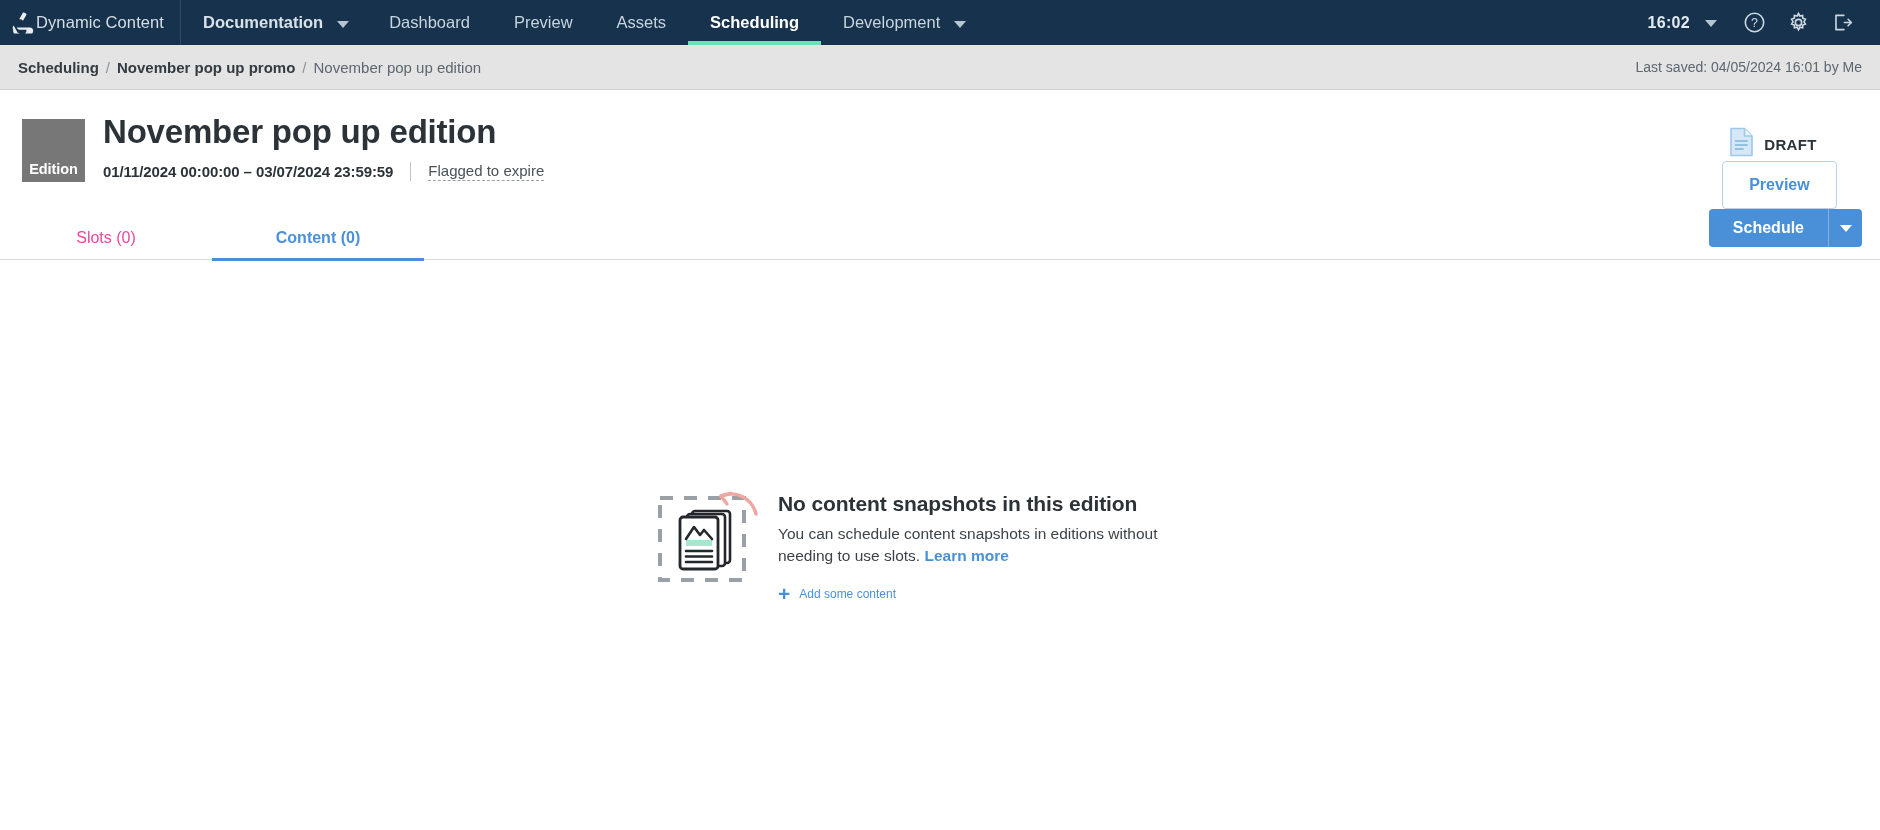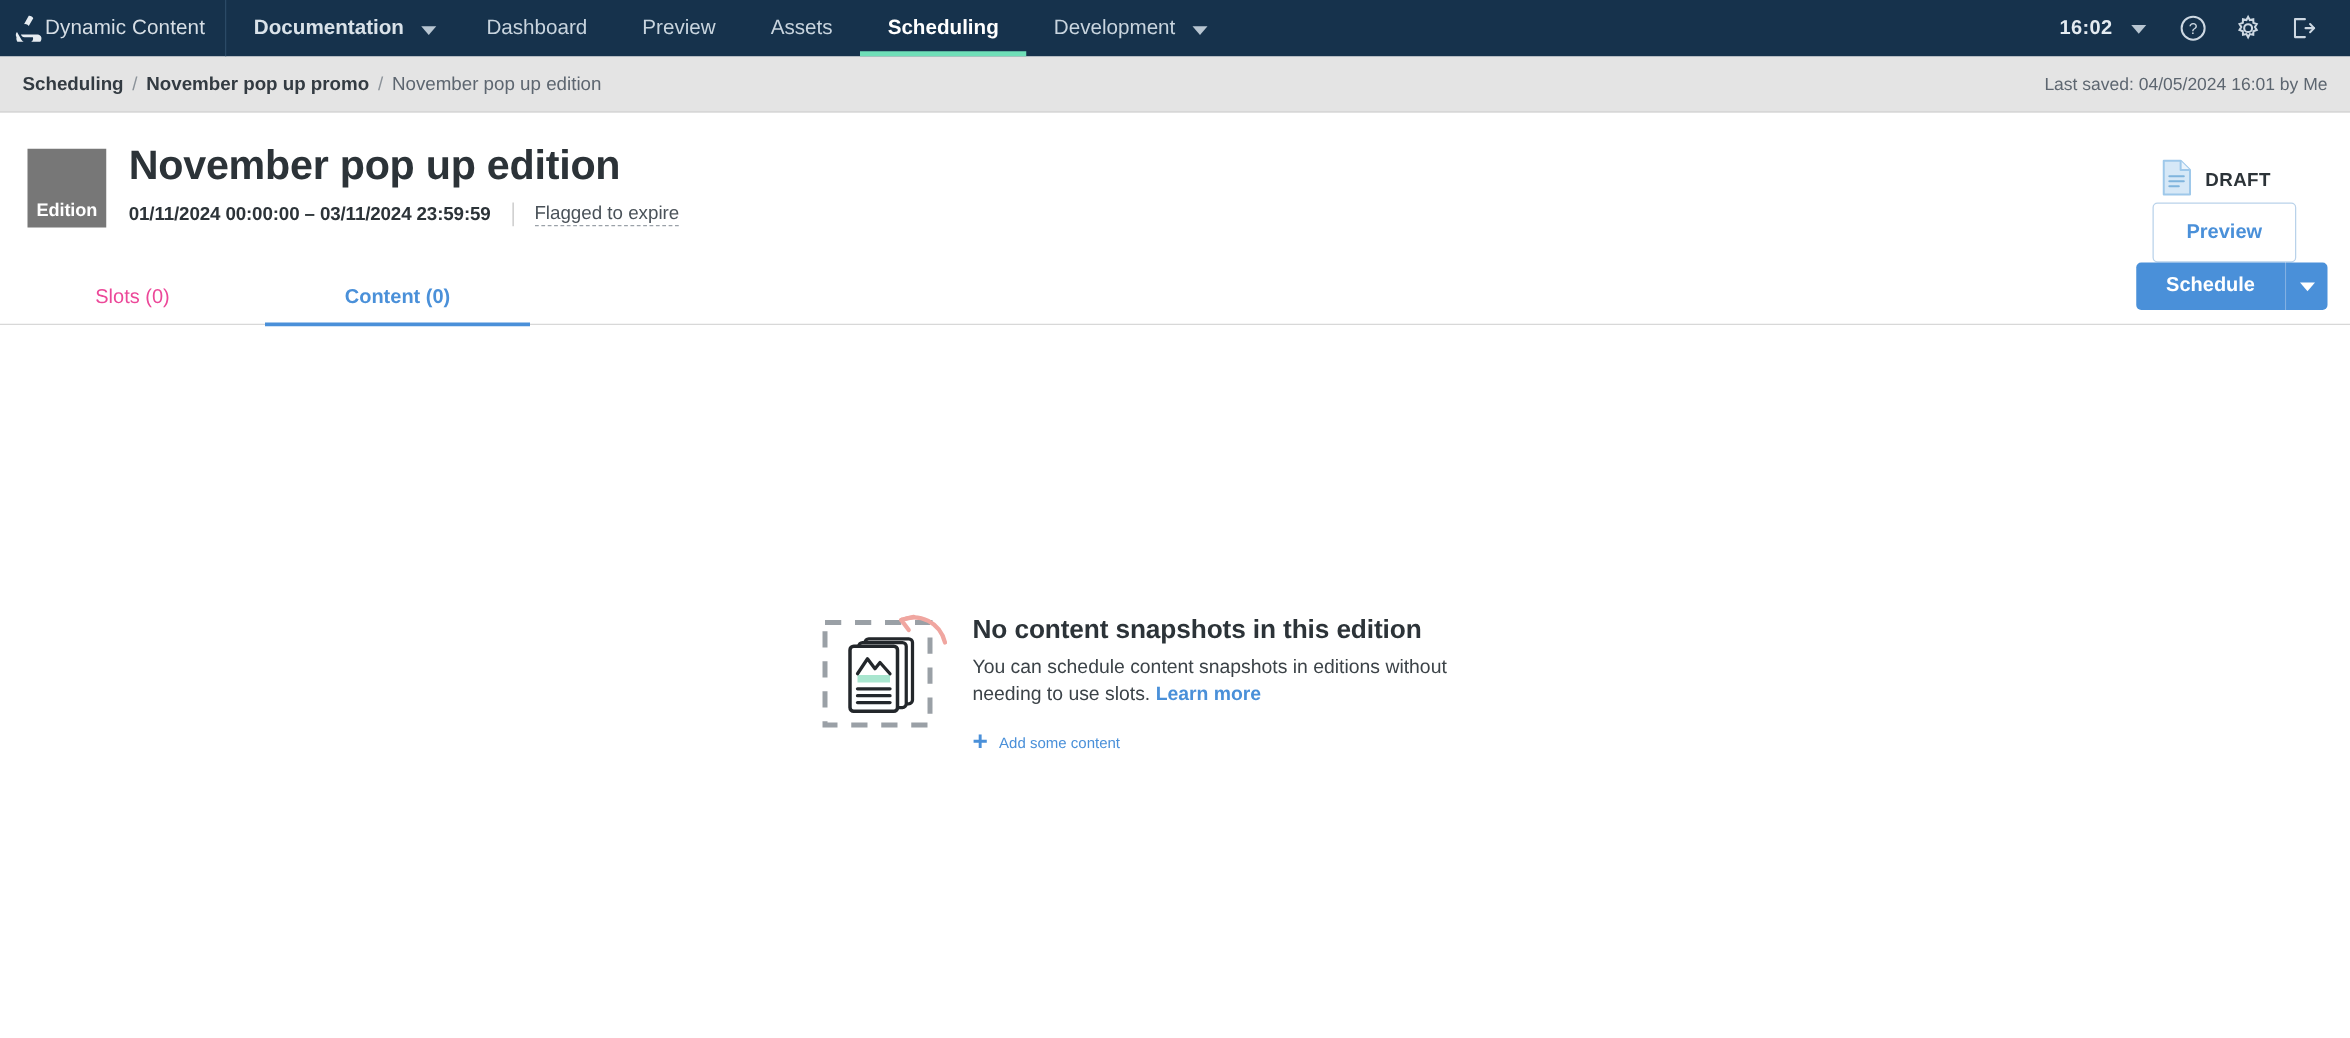--- a/index.html
+++ b/index.html
@@ -312,21 +312,21 @@
 
 <div class="header">
 
   <div class="edition-badge">
     <span>Edition</span>
   </div>
 
   <div class="title-block">
     <div class="page-title">November pop up edition</div>
     <div class="meta-row">
-      <span class="daterange">01/11/2024 00:00:00  –  03/11/2024 23:59:59</span>
+      <span class="daterange">01/11/2024 00:00:00  –  03/07/2024 23:59:59</span>
       <span class="meta-div"></span>
       <span class="flagged">Flagged to expire</span>
     </div>
   </div>
 
   <div class="header-actions">
     <div class="status-wrap">
       <span>
         <svg width="27" height="30" viewBox="0 0 27 30" aria-hidden="true">
           <path d="M3 1.5 H16.5 L24 9 V28.5 H3 Z" fill="#d6e8f7" stroke="#9ec8ea" stroke-width="1.6" stroke-linejoin="round"></path>

